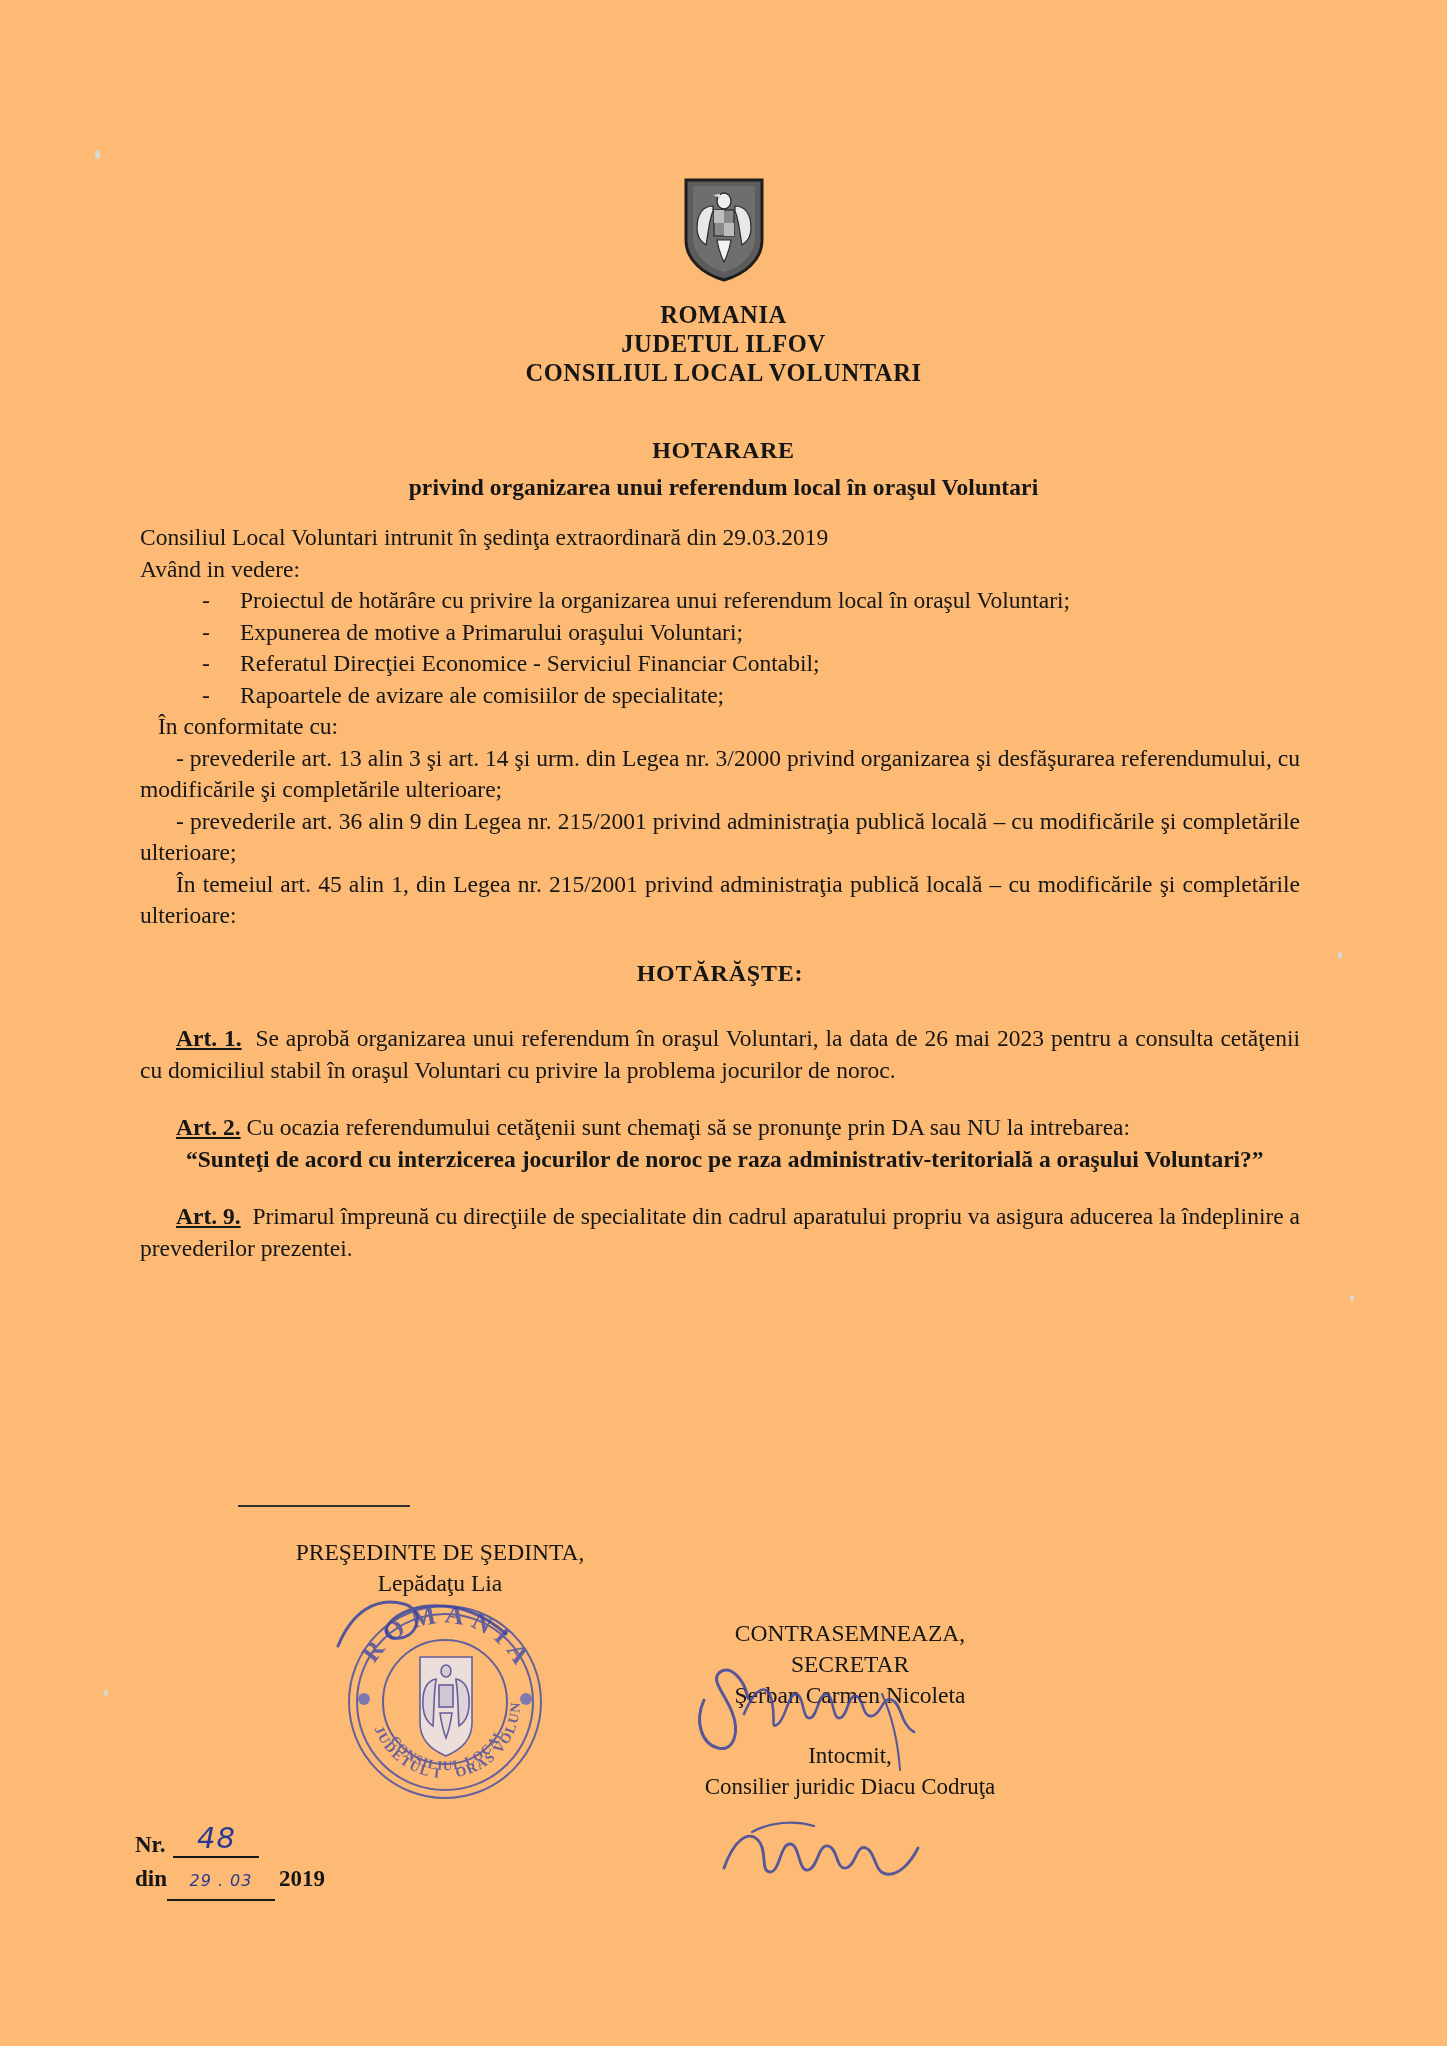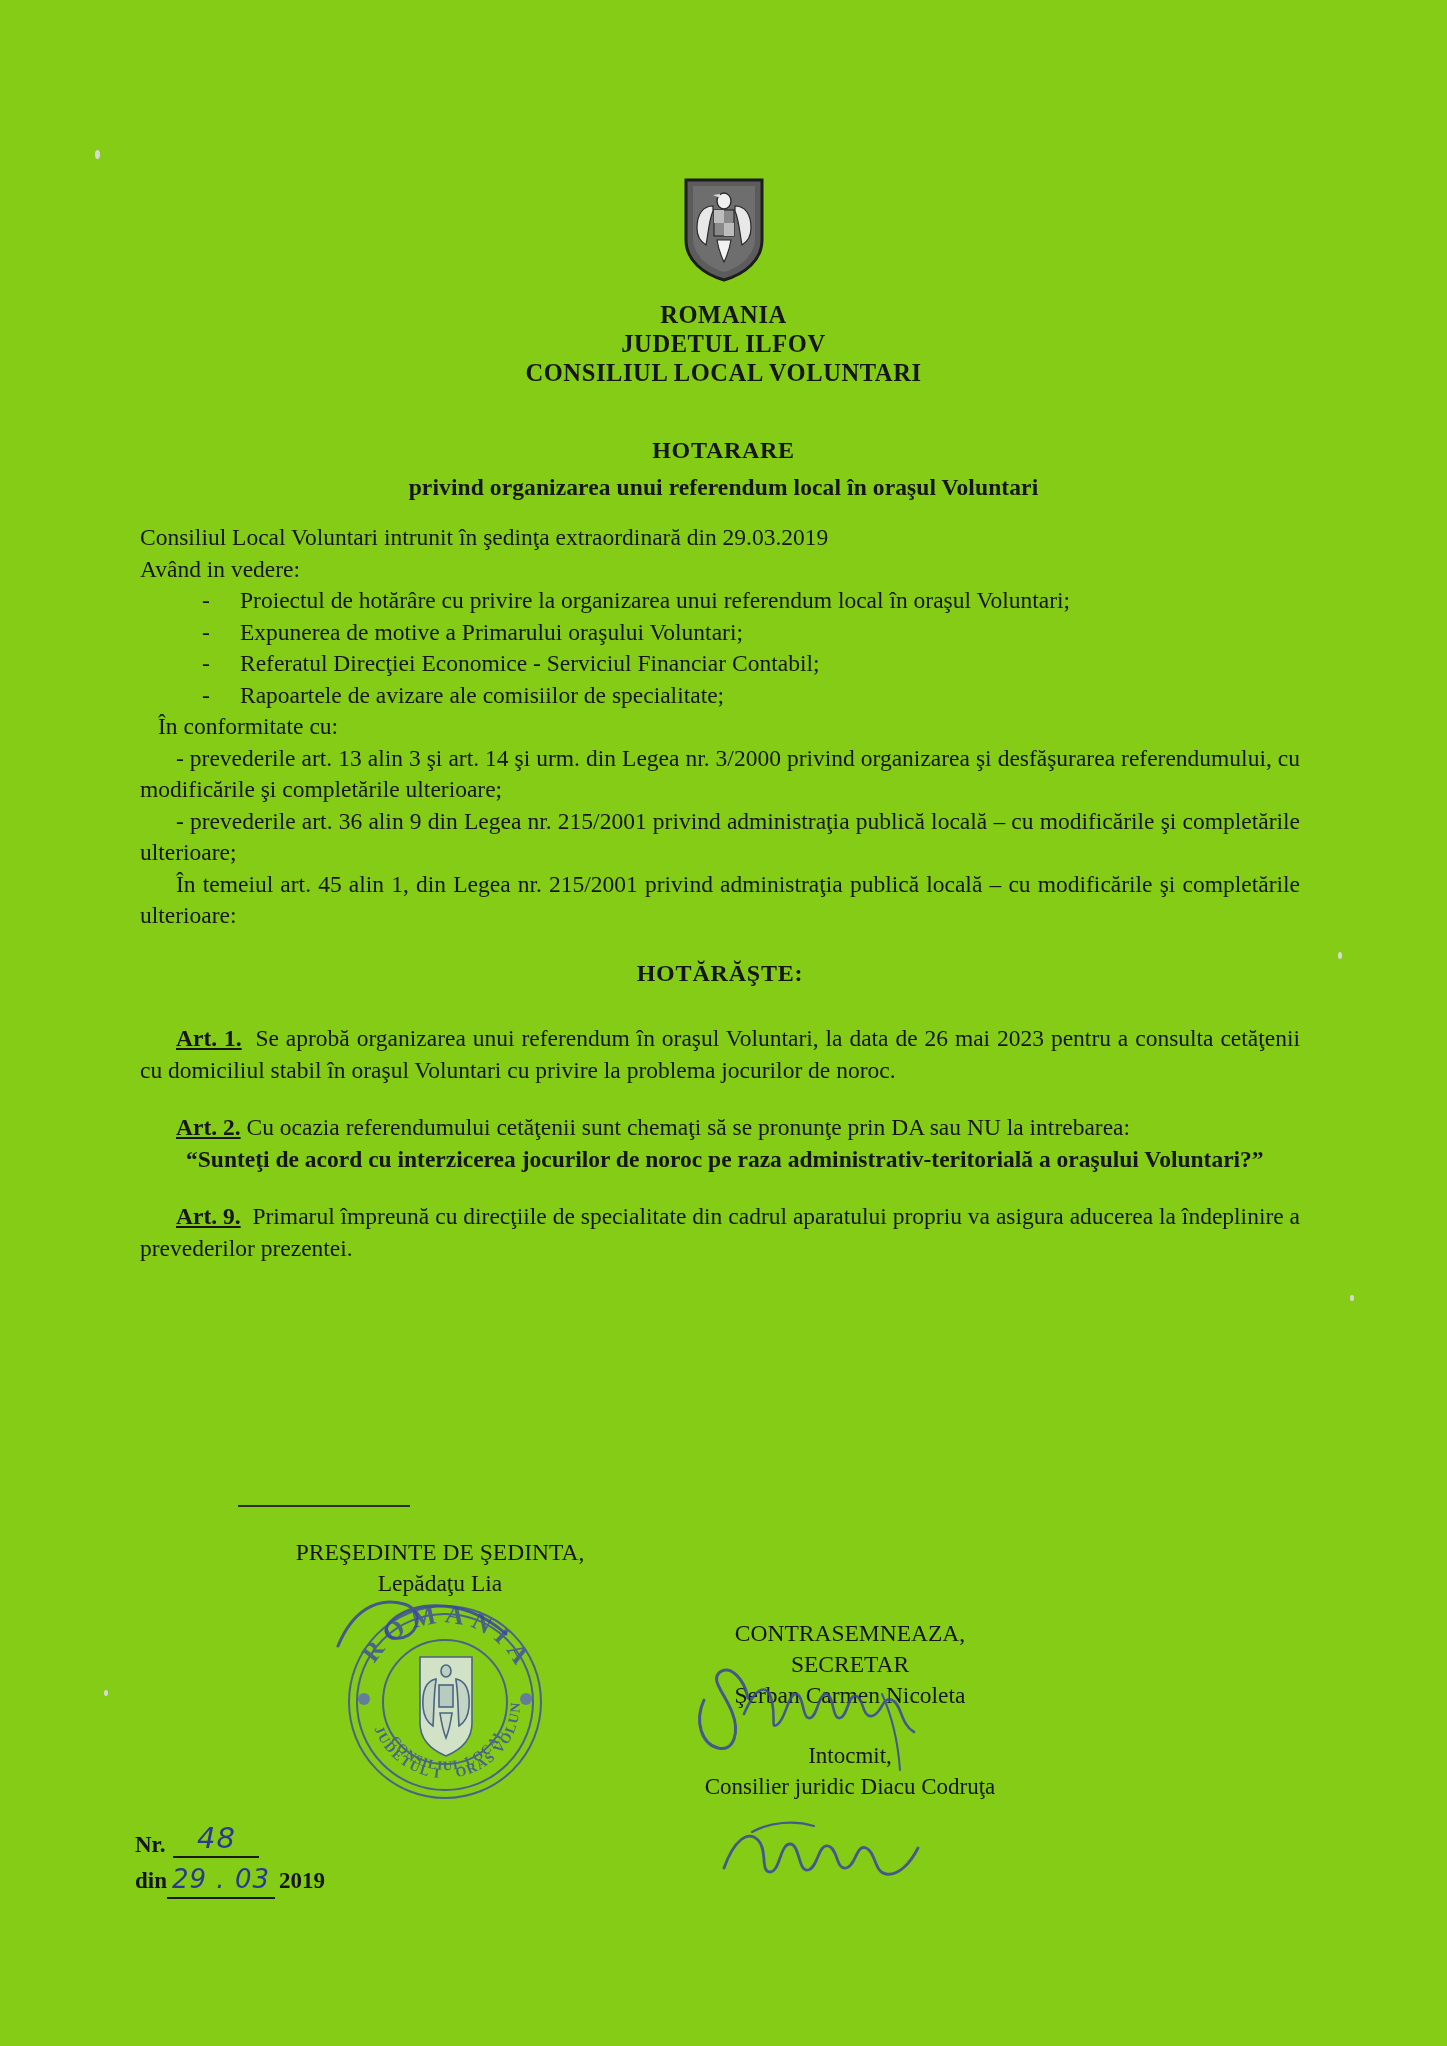--- a/index.html
+++ b/index.html
@@ -4,21 +4,21 @@
 <style>
   html, body {
     margin: 0;
     padding: 0;
     background: #ffffff;
   }
   .page {
     position: relative;
     width: 1447px;
     height: 2046px;
-    background: #84cc16;
+    background: #fdba74;
     font-family: "Liberation Serif", "DejaVu Serif", serif;
     color: #161616;
     overflow: hidden;
   }
 
   
   .crest-wrap {
     position: absolute;
     top: 178px;
     left: 0;
@@ -200,21 +200,21 @@
     margin-left: 8px;
     position: relative;
     top: -4px;
   }
   .din-value {
     display: inline-block;
     min-width: 104px;
     border-bottom: 2px solid #1a1a1a;
     text-align: center;
     padding: 0 2px 1px 2px;
-    font-size: 26px;
+    font-size: 16px;
   }
   .year { margin-left: 4px; }
 
   
   .speckle {
     position: absolute;
     background: #d8d8d8;
     border-radius: 50%;
   }
 </style>

